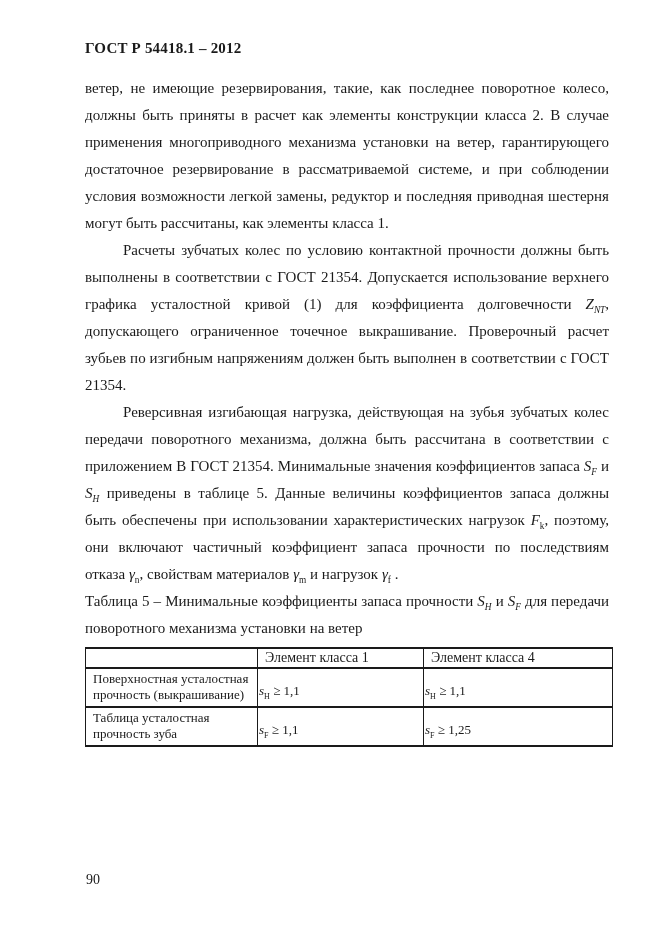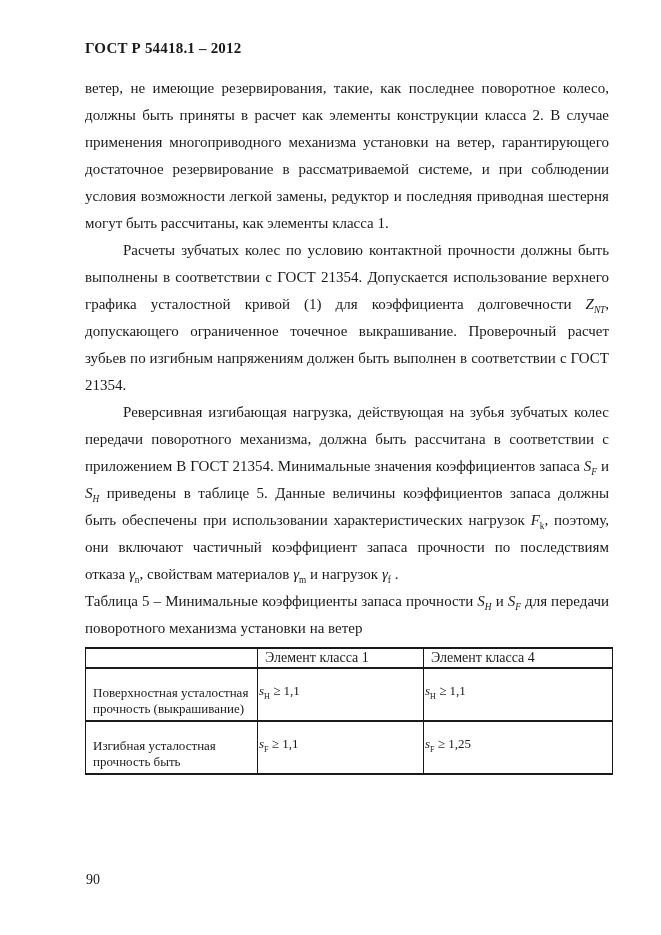--- a/index.html
+++ b/index.html
@@ -51,21 +51,21 @@
   }
   table.gost th {
     font-weight: normal;
     text-align: left;
     font-size: 14px;
     padding: 1px 17px 1px 7px;
     height: 20px;
   }
   table.gost td.rowlabel {
     text-align: left;
-    padding: 16px 4px 4px 7px;
+    padding: 2px 4px 4px 7px;
     line-height: 15.5px;
     height: 36px;
   }
   table.gost td.val {
     text-align: left;
     padding-top: 14px;
     line-height: 15px;
   }
   table.gost td.val i { font-style: italic; }
   .final { margin-top: 27px; }
@@ -104,21 +104,21 @@
         <th>Элемент класса 4</th>
       </tr>
     </thead>
     <tbody>
       <tr>
         <td class="rowlabel">Поверхностная усталостная прочность (выкрашивание)</td>
         <td class="val"><i>s</i><sub>H</sub><span> ≥ 1,1</span></td>
         <td class="val"><i>s</i><sub>H</sub><span> ≥ 1,1</span></td>
       </tr>
       <tr>
-        <td class="rowlabel">Изгибная усталостная прочность быть</td>
+        <td class="rowlabel">Таблица усталостная прочность зуба</td>
         <td class="val"><i>s</i><sub>F</sub><span> ≥ 1,1</span></td>
         <td class="val"><i>s</i><sub>F</sub><span> ≥ 1,25</span></td>
       </tr>
     </tbody>
   </table>
 
 
   <div class="page-number">90</div>
 
 </div>

